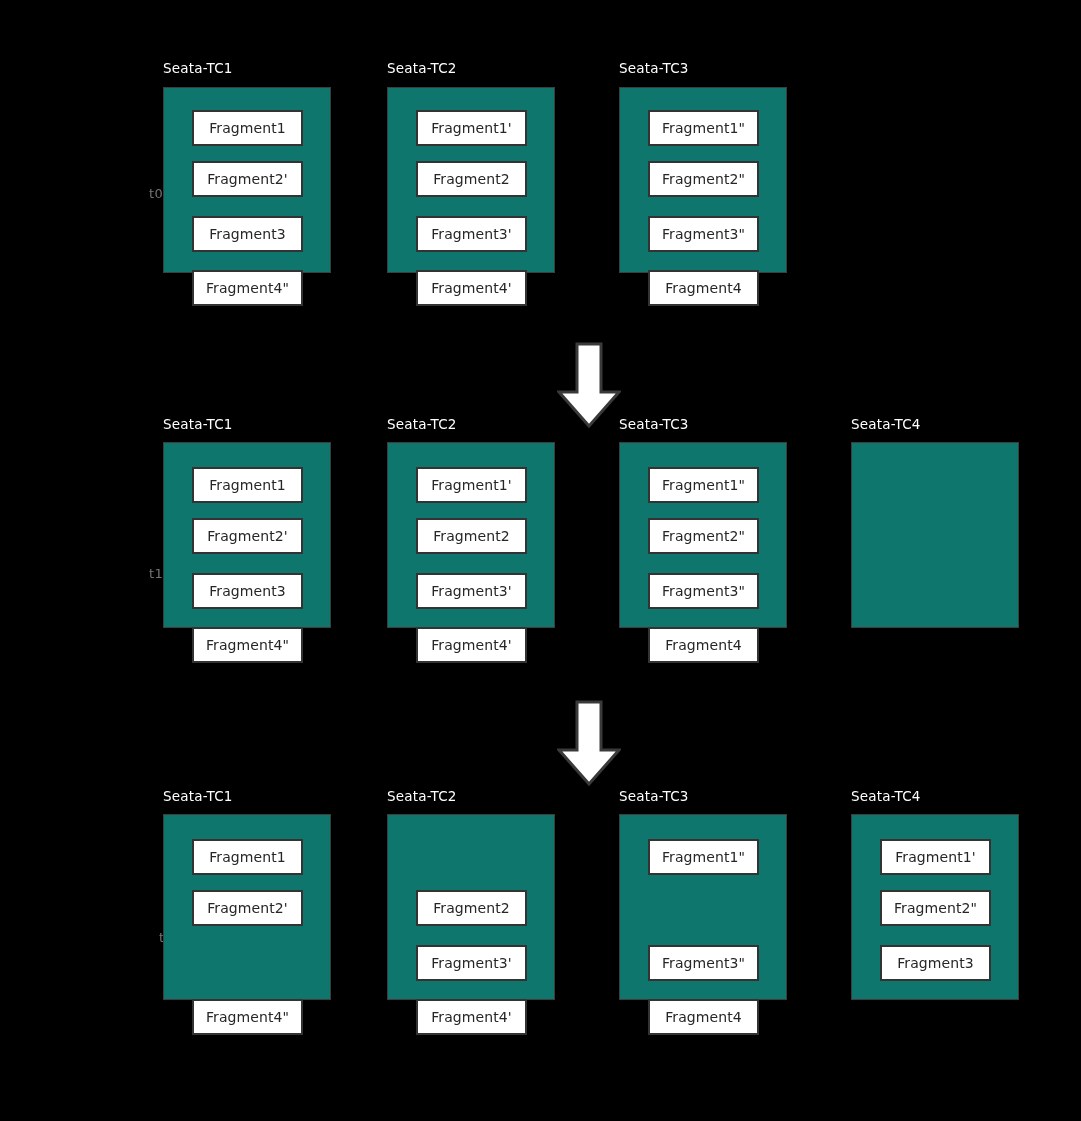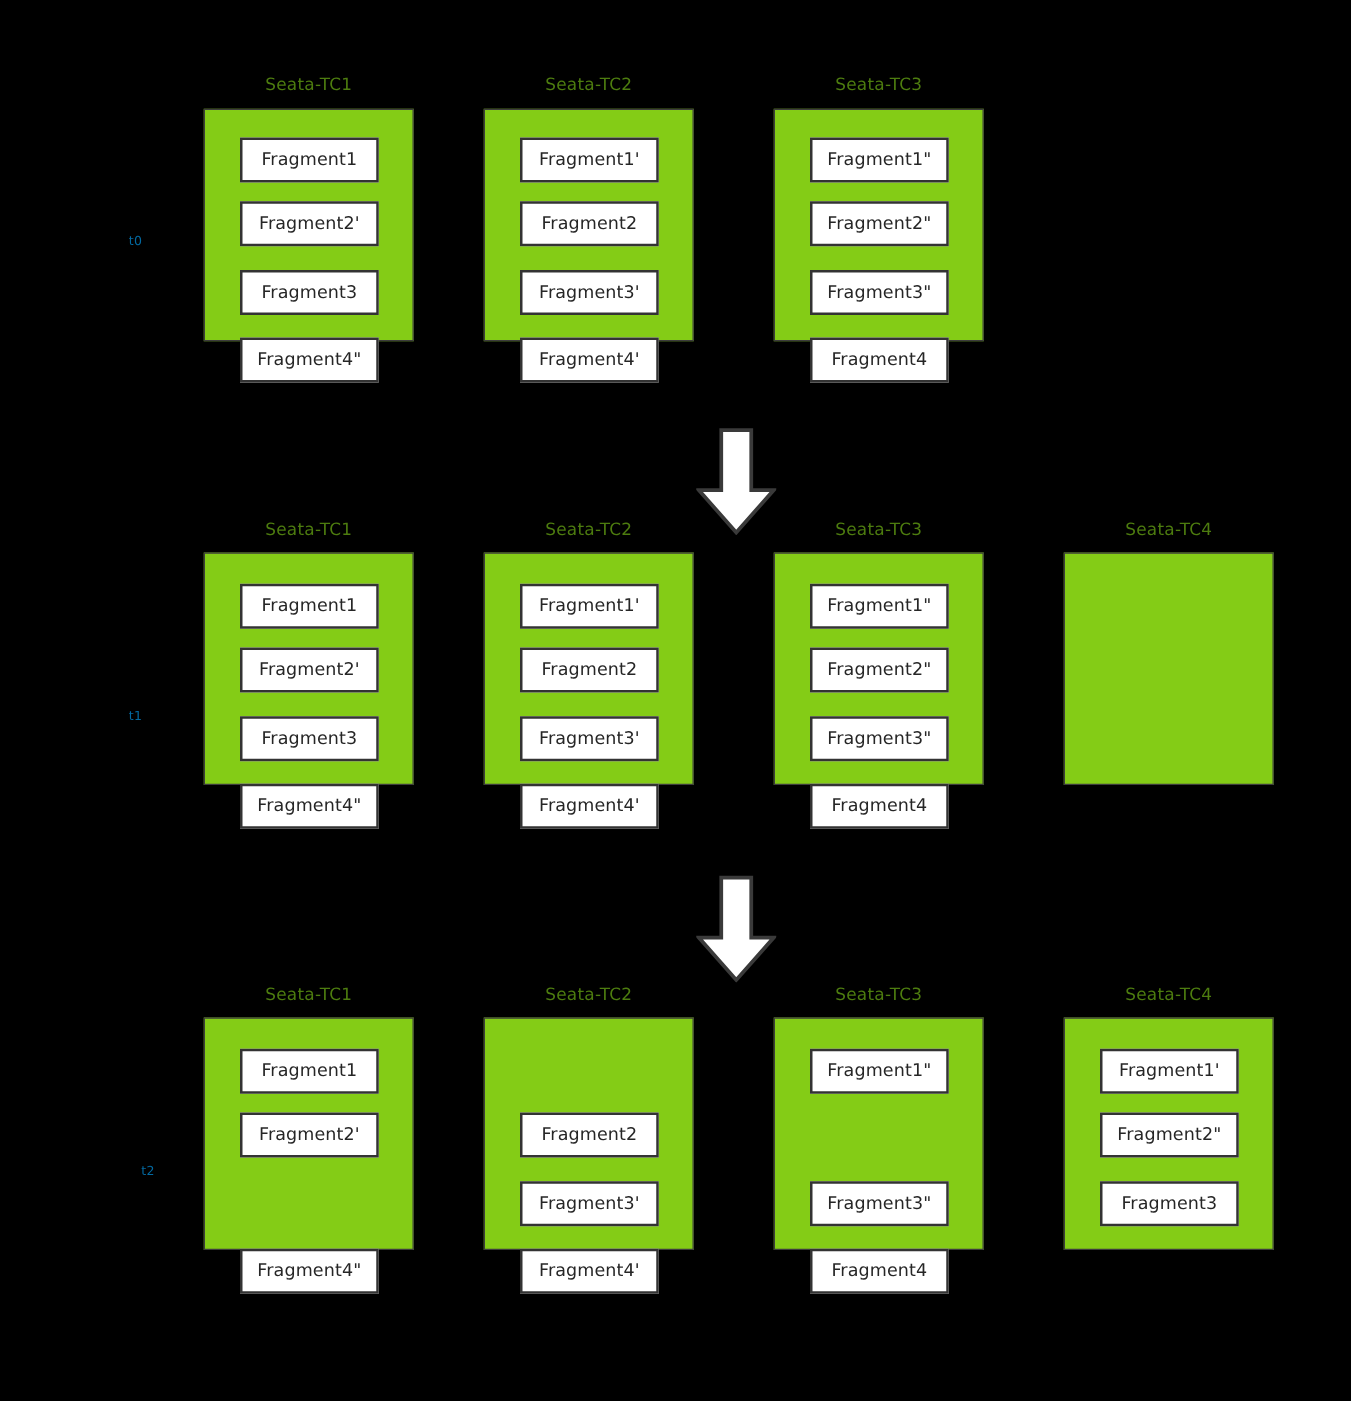--- a/index.html
+++ b/index.html
@@ -16,45 +16,44 @@
     width: 1081px;
     height: 1121px;
     background: #000000;
     overflow: hidden;
   }
 
   
   .time-label {
     position: absolute;
     width: 60px;
-    text-align: left;
-    font-size: 10px;
-    color: #0369a1;
+    text-align: right;
+    font-size: 13px;
+    color: #737373;
     letter-spacing: 0.3px;
     line-height: 16px;
   }
 
   
   .tc-header {
     position: absolute;
     width: 168px;
-    text-align: center;
     font-size: 13.5px;
-    color: #4d7c0f;
+    color: #ffffff;
     letter-spacing: 0.2px;
     line-height: 17px;
     white-space: nowrap;
   }
 
   
   .tc-panel {
     position: absolute;
     width: 168px;
     height: 186px;
-    background: #84cc16;
+    background: #0f766e;
     border: 1px solid #3d3d3d;
     box-sizing: border-box;
   }
 
   
   .fragment {
     position: absolute;
     width: 111px;
     height: 36px;
     background: #ffffff;

